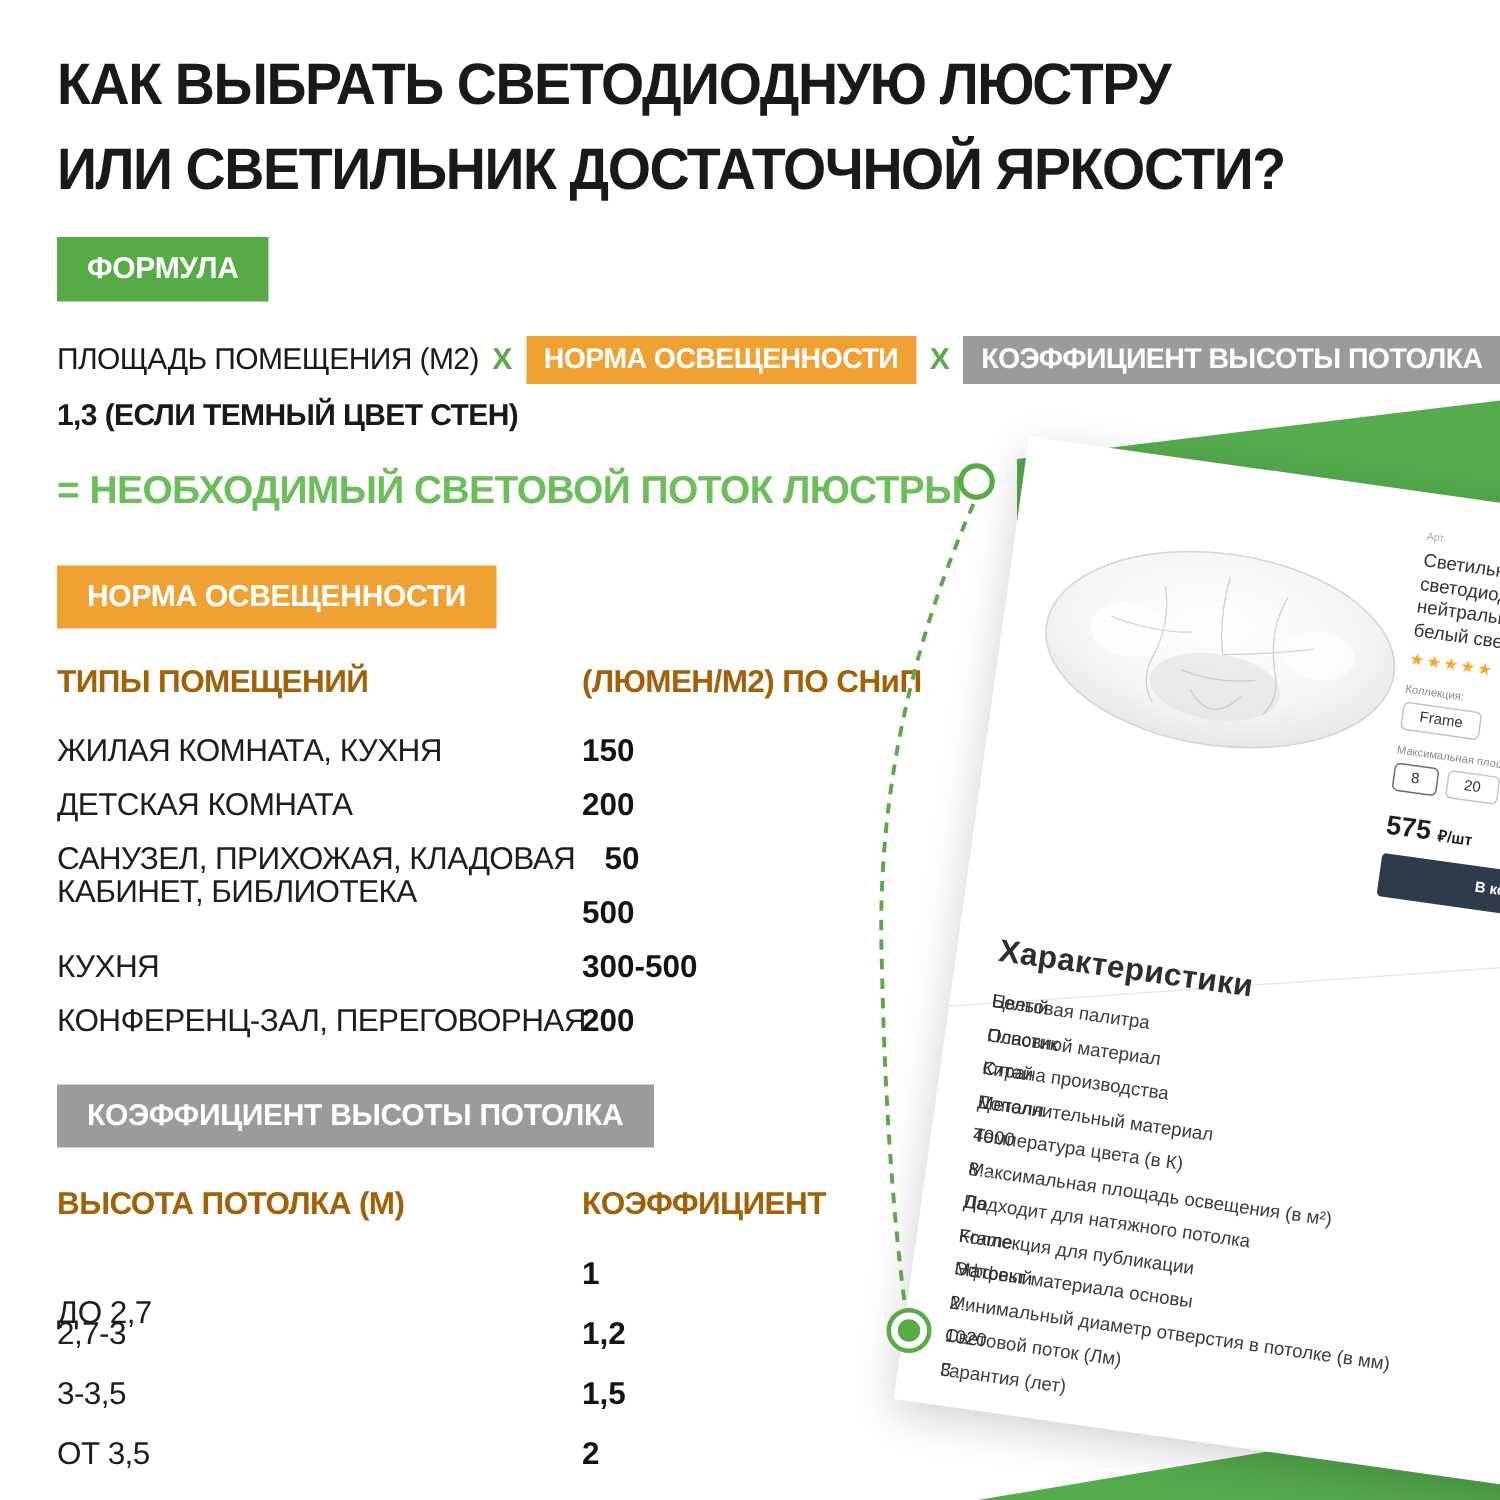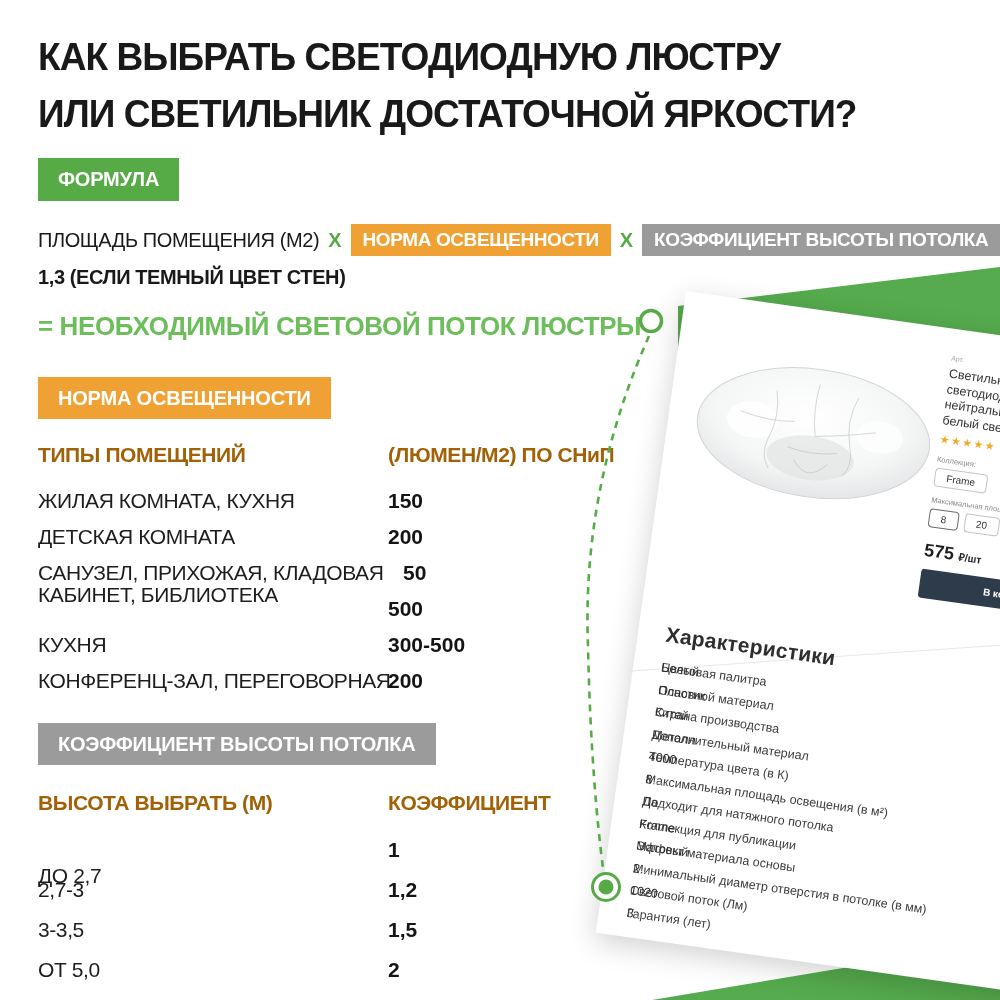--- a/index.html
+++ b/index.html
@@ -229,24 +229,24 @@
   <div class="tbl-label" style="top:561px;">САНУЗЕЛ, ПРИХОЖАЯ, КЛАДОВАЯ</div>
   <div class="tbl-value" style="top:561px;margin-left:15px;">50</div>
   <div class="tbl-label" style="top:583px;">КАБИНЕТ, БИБЛИОТЕКА</div>
   <div class="tbl-value" style="top:597px;">500</div>
   <div class="tbl-label" style="top:633px;">КУХНЯ</div>
   <div class="tbl-value" style="top:633px;">300-500</div>
   <div class="tbl-label" style="top:669px;">КОНФЕРЕНЦ-ЗАЛ, ПЕРЕГОВОРНАЯ</div>
   <div class="tbl-value" style="top:669px;">200</div>
 
   <div class="badge badge-coef">КОЭФФИЦИЕНТ ВЫСОТЫ ПОТОЛКА</div>
-  <div class="tbl-head" style="left:38px; top:791px;">ВЫСОТА ВЫБРАТЬ (М)</div>
+  <div class="tbl-head" style="left:38px; top:791px;">ВЫСОТА ПОТОЛКА (М)</div>
   <div class="tbl-head" style="left:388px; top:791px;">КОЭФФИЦИЕНТ</div>
   <div class="tbl-label" style="top:864px;">ДО 2,7</div>
   <div class="tbl-value" style="top:838px;">1</div>
   <div class="tbl-label" style="top:878px;">2,7-3</div>
   <div class="tbl-value" style="top:878px;">1,2</div>
   <div class="tbl-label" style="top:918px;">3-3,5</div>
   <div class="tbl-value" style="top:918px;">1,5</div>
-  <div class="tbl-label" style="top:958px;">ОТ 5,0</div>
+  <div class="tbl-label" style="top:958px;">ОТ 3,5</div>
   <div class="tbl-value" style="top:958px;">2</div>
 
 </div>
 
 </body></html>

